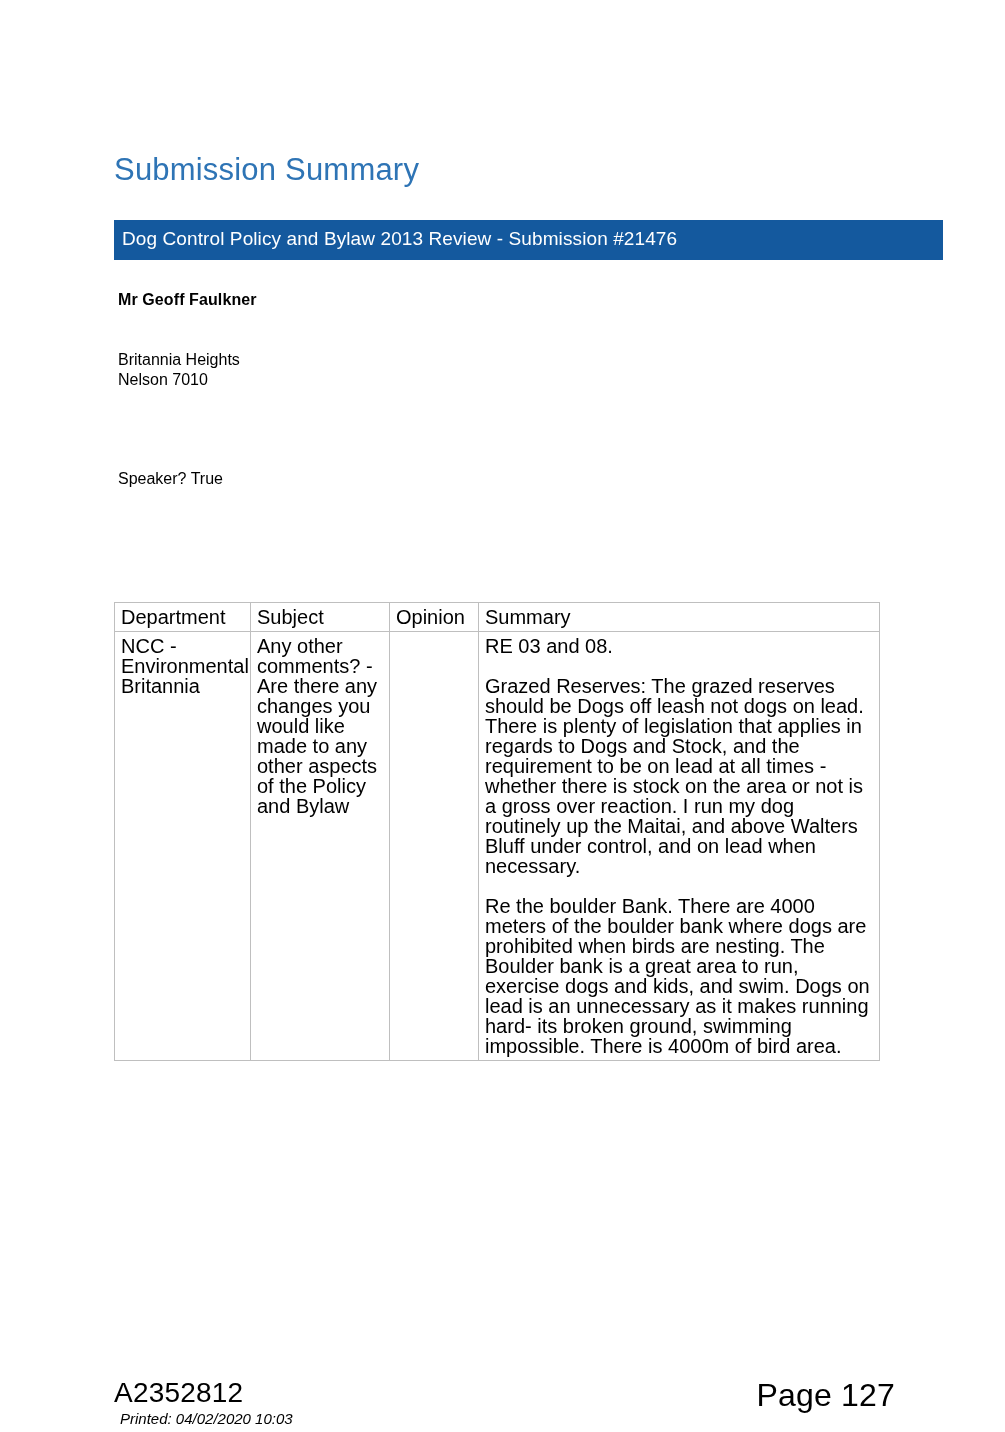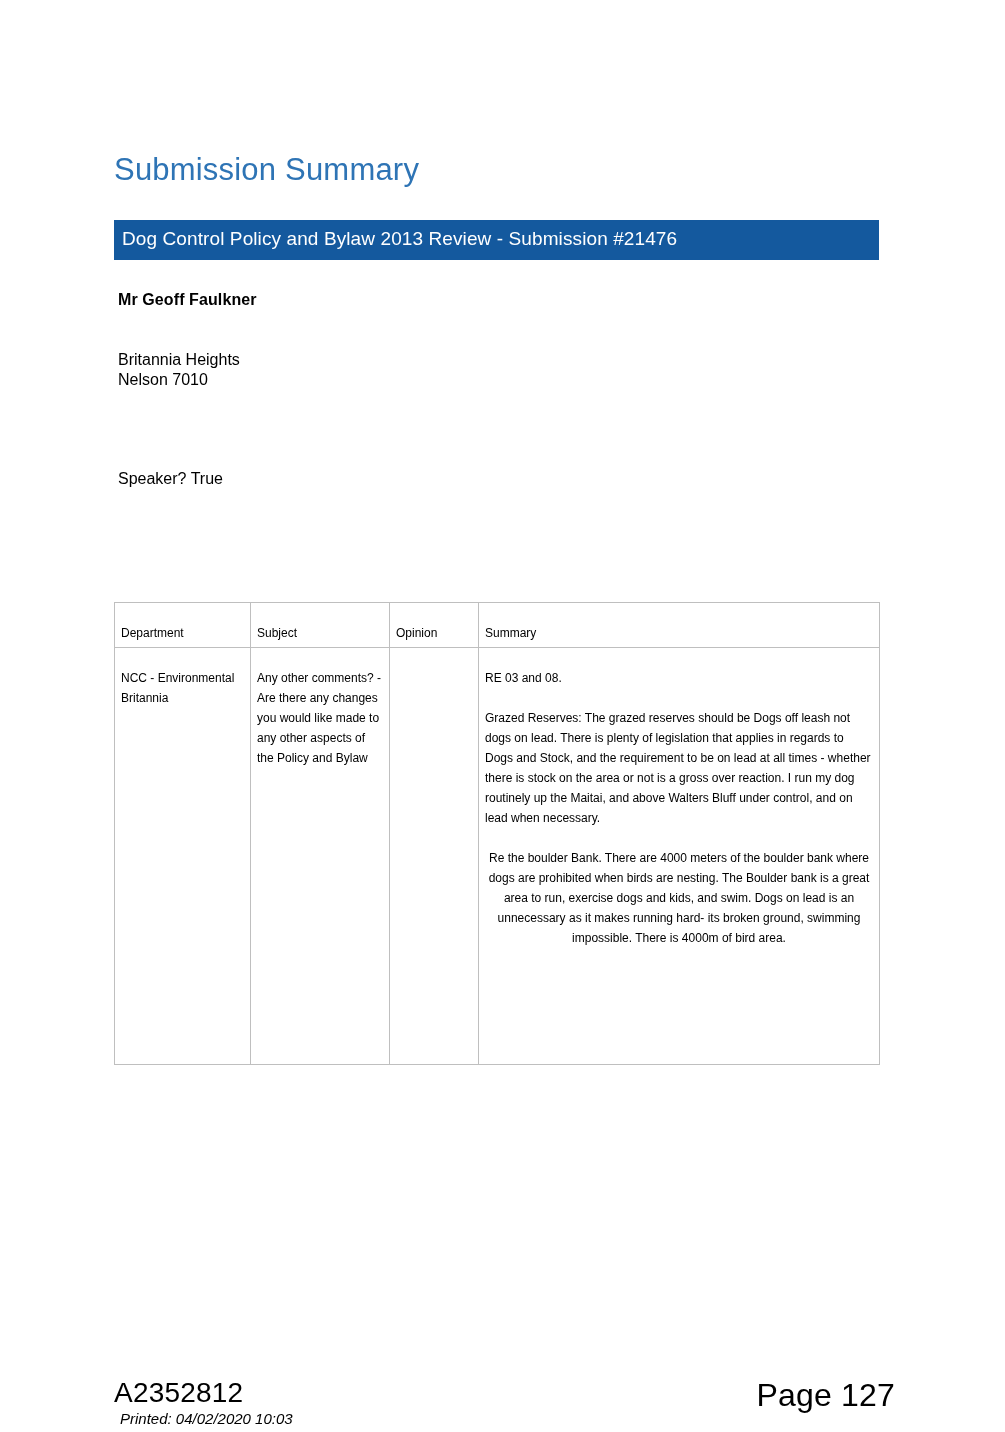--- a/index.html
+++ b/index.html
@@ -33,21 +33,21 @@
     color: #2E74B5;
     line-height: 1.15;
     white-space: nowrap;
   }
 
   
   .banner {
     position: absolute;
     left: 114px;
     top: 220px;
-    width: 765px;
+    width: 829px;
     height: 40px;
     background: #14599E;
   }
   .banner-text {
     position: absolute;
     left: 8px;
     top: 8px;
     font-size: 19px;
     font-weight: 400;
     color: #ffffff;
@@ -87,34 +87,34 @@
     top: 602px;
     width: 765px;
     border-collapse: collapse;
     table-layout: fixed;
   }
   .sub-table th, .sub-table td {
     border: 1px solid #bfbfbf;
     vertical-align: top;
     text-align: left;
     font-weight: normal;
-    font-size: 12px;
+    font-size: 20px;
     line-height: 20px;
-    padding: 20px 6px 4px 6px;
+    padding: 4px 6px 4px 6px;
   }
   .col-dept  { width: 136px; }
   .col-subj  { width: 139px; }
   .col-opin  { width: 89px;  }
   .col-summ  { width: 401px; }
 
   .sub-table thead th { height: 20px; }
   .sub-table tbody td { height: 392px; }
 
   .cell-para { margin: 0 0 20px 0; }
-  .cell-para:last-child { margin-bottom: 0; text-align: center; }
+  .cell-para:last-child { margin-bottom: 0; }
 
   
   .footer-id {
     position: absolute;
     left: 114px;
     top: 1377px;
     font-size: 28px;
     letter-spacing: 0.2px;
     white-space: nowrap;
   }

